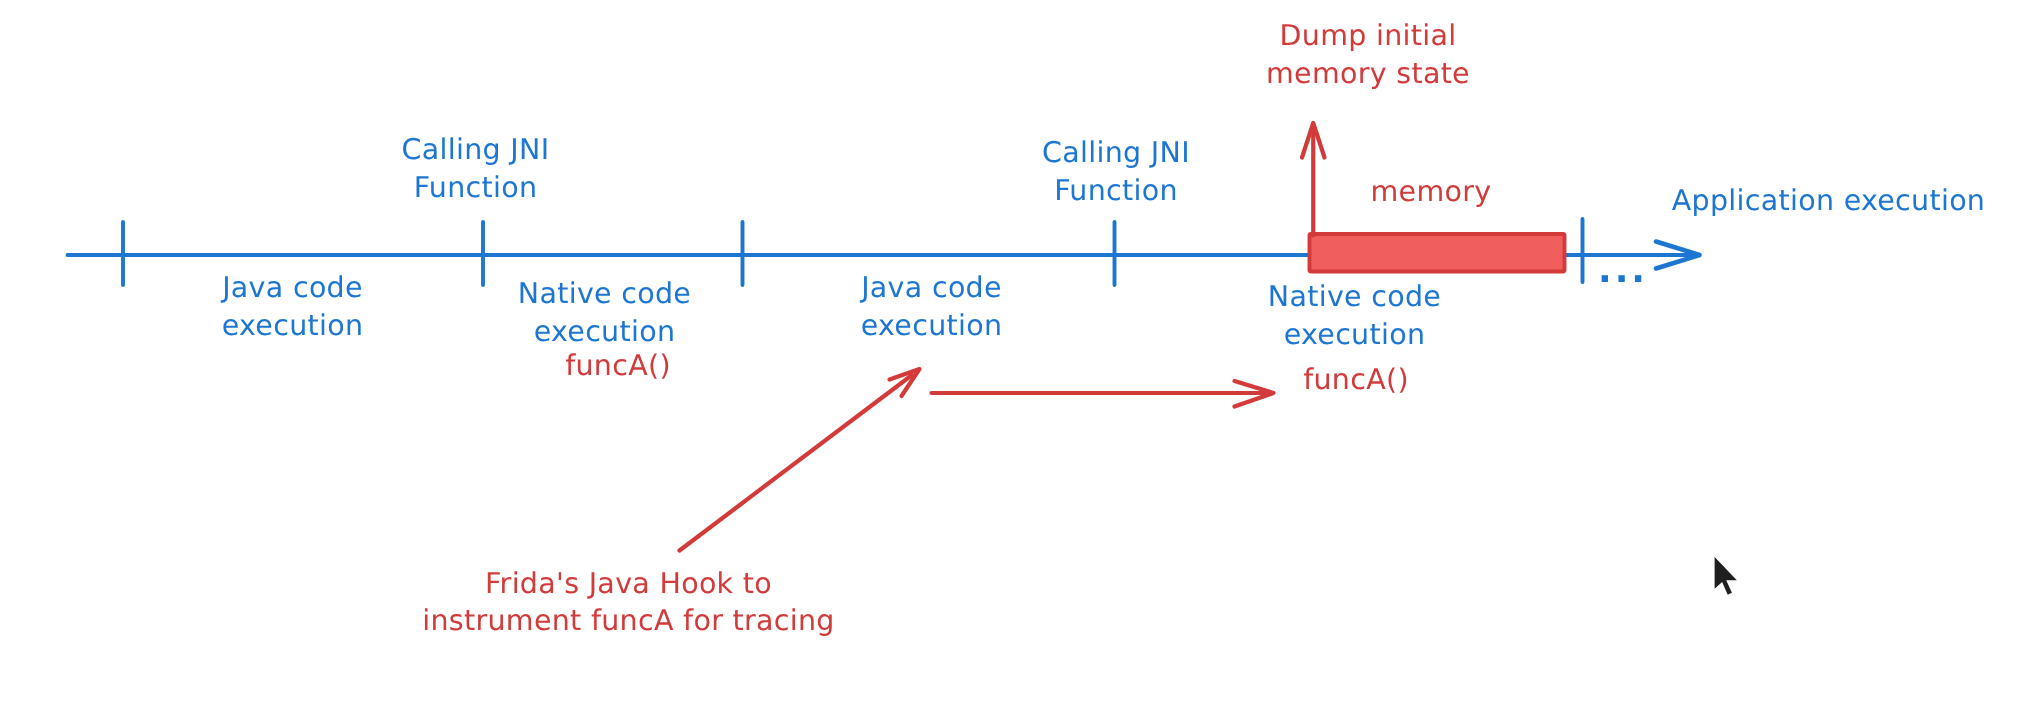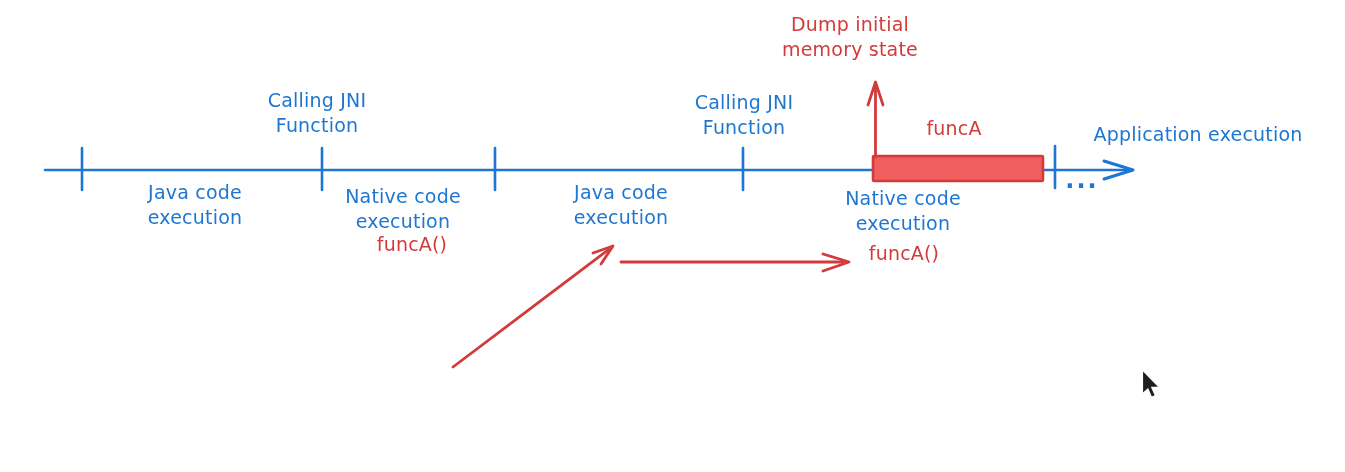--- a/index.html
+++ b/index.html
@@ -23,21 +23,21 @@
     transform:translateX(-50%);
     text-align:center;
     white-space:pre-line;
     font-size:19px;
     line-height:1.32;
     letter-spacing:0.2px;
     font-weight:500;
   }
   .blue{color:var(--blue);}
   .red{color:var(--red);}
-  .nowrap{white-space:nowrap;}
+  .nowrap{white-space:nowrap;margin-left:21px;}
   .ellipsis{font-size:24px;font-weight:700;letter-spacing:2px;line-height:1;}
   .stroke-blue{stroke:var(--blue);}
   .stroke-red{stroke:var(--red);}
   .cursor{position:absolute;left:1142px;top:370px;}
 </style>
 </head>
 <body>
 
 <div class="canvas">
 
@@ -81,23 +81,25 @@
 execution</div>
   <div class="lbl blue" style="left:403px;top:184px">Native code
 execution</div>
   <div class="lbl red" style="left:412px;top:232px">funcA()</div>
   <div class="lbl blue" style="left:621px;top:180px">Java code
 execution</div>
   <div class="lbl blue" style="left:903px;top:186px">Native code
 execution</div>
   <div class="lbl red" style="left:904px;top:241px">funcA()</div>
 
-  <div class="lbl red" style="left:850px;top:12px">Dump initial
+  <div class="lbl red" style="left:912px;top:12px">Dump initial
 memory state</div>
-  <div class="lbl red" style="left:954px;top:116px">funcA</div>
+  <div class="lbl red" style="left:954px;top:116px">memory</div>
+  <div class="lbl red" style="left:419px;top:377px">Frida's Java Hook to
+instrument funcA for tracing</div>
 
   <div class="lbl blue nowrap" style="left:1198px;top:122px">Application execution</div>
   <div class="lbl blue ellipsis" style="left:1082px;top:168px">...</div>
 
   <svg class="cursor" width="20" height="30" viewBox="0 0 12 19">
     <polygon points="0,0 0,15 3.4,12 5.7,17.2 8.1,16.1 5.8,11 10.6,11" fill="var(--cursor)" stroke="#ffffff" stroke-width="0.7"></polygon>
   </svg>
 
 </div>
 

